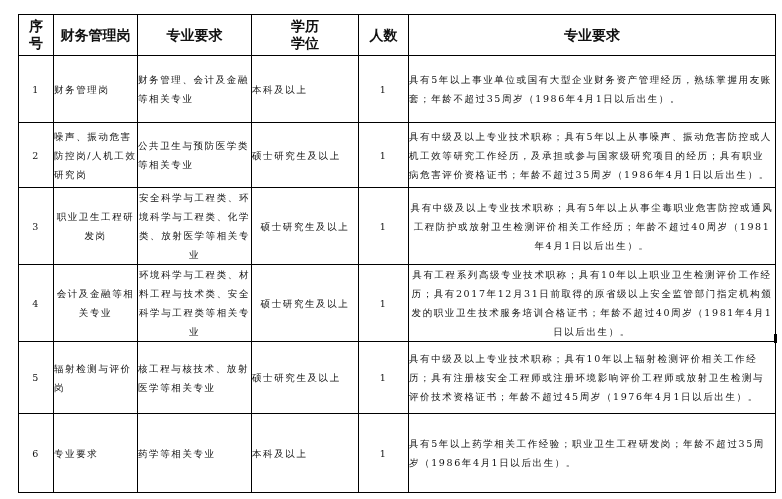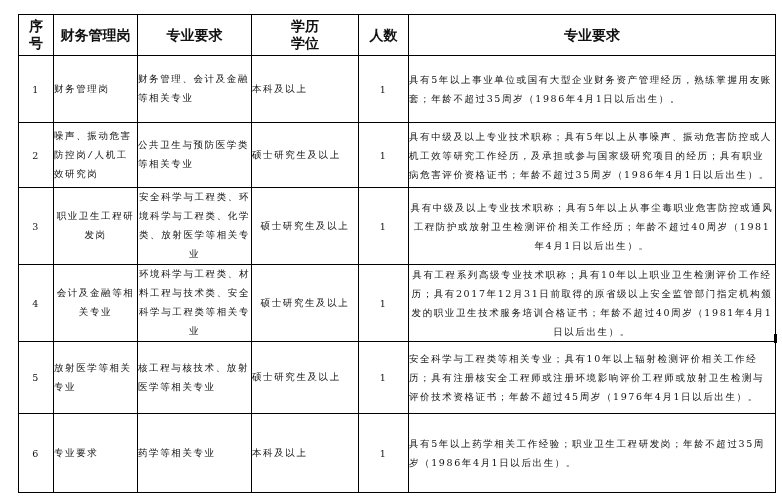--- a/index.html
+++ b/index.html
@@ -6,21 +6,21 @@
   body { width: 782px; height: 499px; position: relative; overflow: hidden;
          font-family: "DejaVu Serif", "Liberation Serif", serif; color: #111; }
   table.recruit { position: absolute; left: 18px; top: 14px; border-collapse: collapse;
                   table-layout: fixed; width: 757px; }
   table.recruit th, table.recruit td { border: 1.5px solid #000; padding: 0; vertical-align: middle; }
   table.recruit th { font-family: "DejaVu Sans", "Liberation Sans", sans-serif; font-weight: bold;
                      font-size: 14px; text-align: center; line-height: 17px; height: 40px; }
   table.recruit td { font-size: 9.5px; line-height: 19px; letter-spacing: 1.6px; }
   td.c-no { text-align: center; font-size: 10px; letter-spacing: 0; }
   td.c-count { text-align: center; font-size: 11px; letter-spacing: 0; }
-  td.c-pos, td.c-major, td.c-edu { padding-left: 6px; padding-right: 3px; font-family: Liberation Mono, monospace; }
+  td.c-pos, td.c-major, td.c-edu { padding-left: 6px; padding-right: 3px; }
   td.c-other { padding-left: 7px; padding-right: 6px; line-height: 20px; letter-spacing: 1px; }
   .cell-text { display: block; }
   tr.r1 td { height: 66px; }
   tr.r2 td { height: 64px; }
   tr.r3 td { height: 68px; text-align: center; }
   tr.r4 td { height: 76px; text-align: center; }
   tr.r5 td { height: 71px; }
   tr.r6 td { height: 78px; }
   .edge-mark { position: absolute; left: 774px; top: 334px; width: 3px; height: 9px; background: #000; }
 </style>
@@ -80,25 +80,25 @@
     <tr class="r4">
       <td class="c-no">4</td>
       <td class="c-pos">会计及金融等相关专业</td>
       <td class="c-major">环境科学与工程类、材料工程与技术类、安全科学与工程类等相关专业</td>
       <td class="c-edu">硕士研究生及以上</td>
       <td class="c-count">1</td>
       <td class="c-other">具有工程系列高级专业技术职称；具有10年以上职业卫生检测评价工作经历；具有2017年12月31日前取得的原省级以上安全监管部门指定机构颁发的职业卫生技术服务培训合格证书；年龄不超过40周岁（1981年4月1日以后出生）。</td>
     </tr>
     <tr class="r5">
       <td class="c-no">5</td>
-      <td class="c-pos">放射医学等相关专业</td>
+      <td class="c-pos">辐射检测与评价岗</td>
       <td class="c-major">核工程与核技术、放射医学等相关专业</td>
       <td class="c-edu">硕士研究生及以上</td>
       <td class="c-count">1</td>
-      <td class="c-other">安全科学与工程类等相关专业；具有10年以上辐射检测评价相关工作经历；具有注册核安全工程师或注册环境影响评价工程师或放射卫生检测与评价技术资格证书；年龄不超过45周岁（1976年4月1日以后出生）。</td>
+      <td class="c-other">具有中级及以上专业技术职称；具有10年以上辐射检测评价相关工作经历；具有注册核安全工程师或注册环境影响评价工程师或放射卫生检测与评价技术资格证书；年龄不超过45周岁（1976年4月1日以后出生）。</td>
     </tr>
     <tr class="r6">
       <td class="c-no">6</td>
       <td class="c-pos">专业要求</td>
       <td class="c-major">药学等相关专业</td>
       <td class="c-edu">本科及以上</td>
       <td class="c-count">1</td>
       <td class="c-other">具有5年以上药学相关工作经验；职业卫生工程研发岗；年龄不超过35周岁（1986年4月1日以后出生）。</td>
     </tr>
   </tbody>

